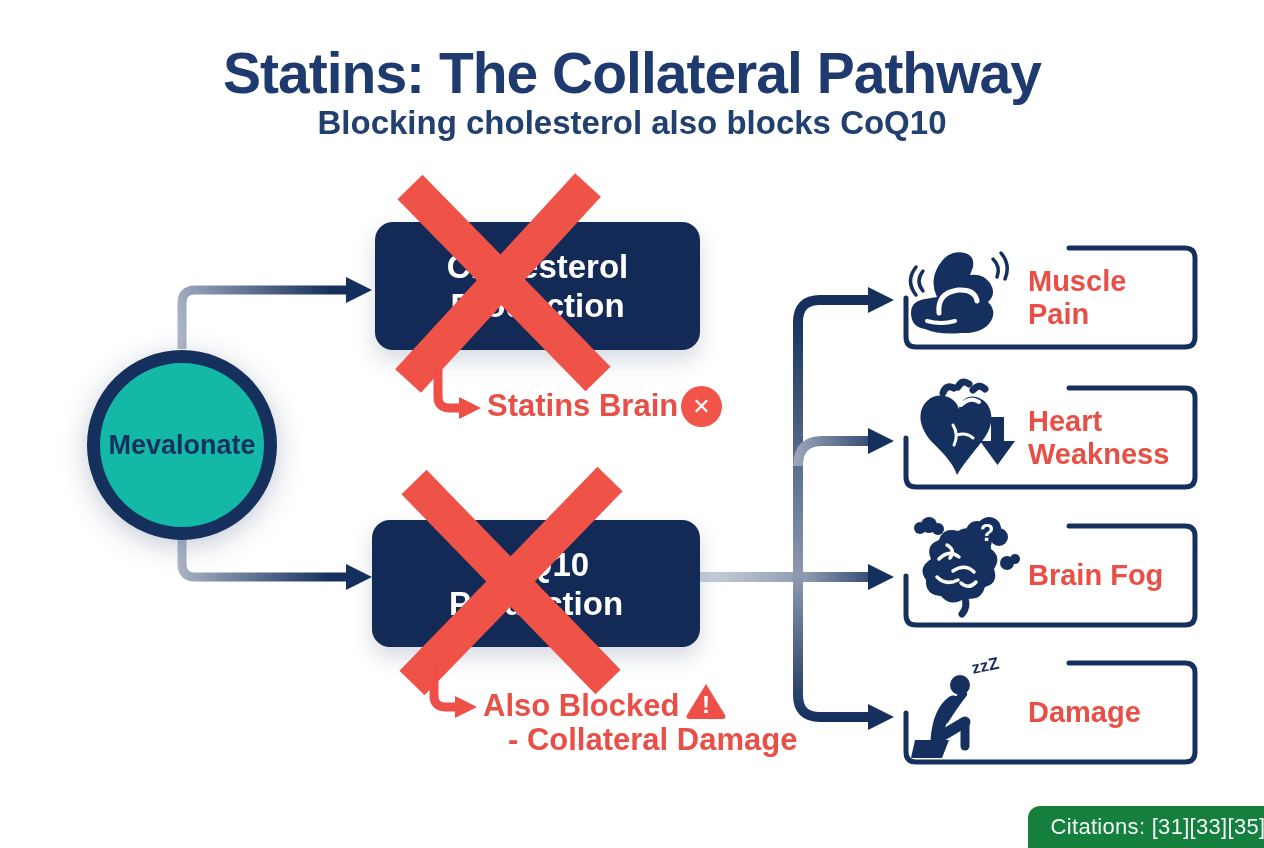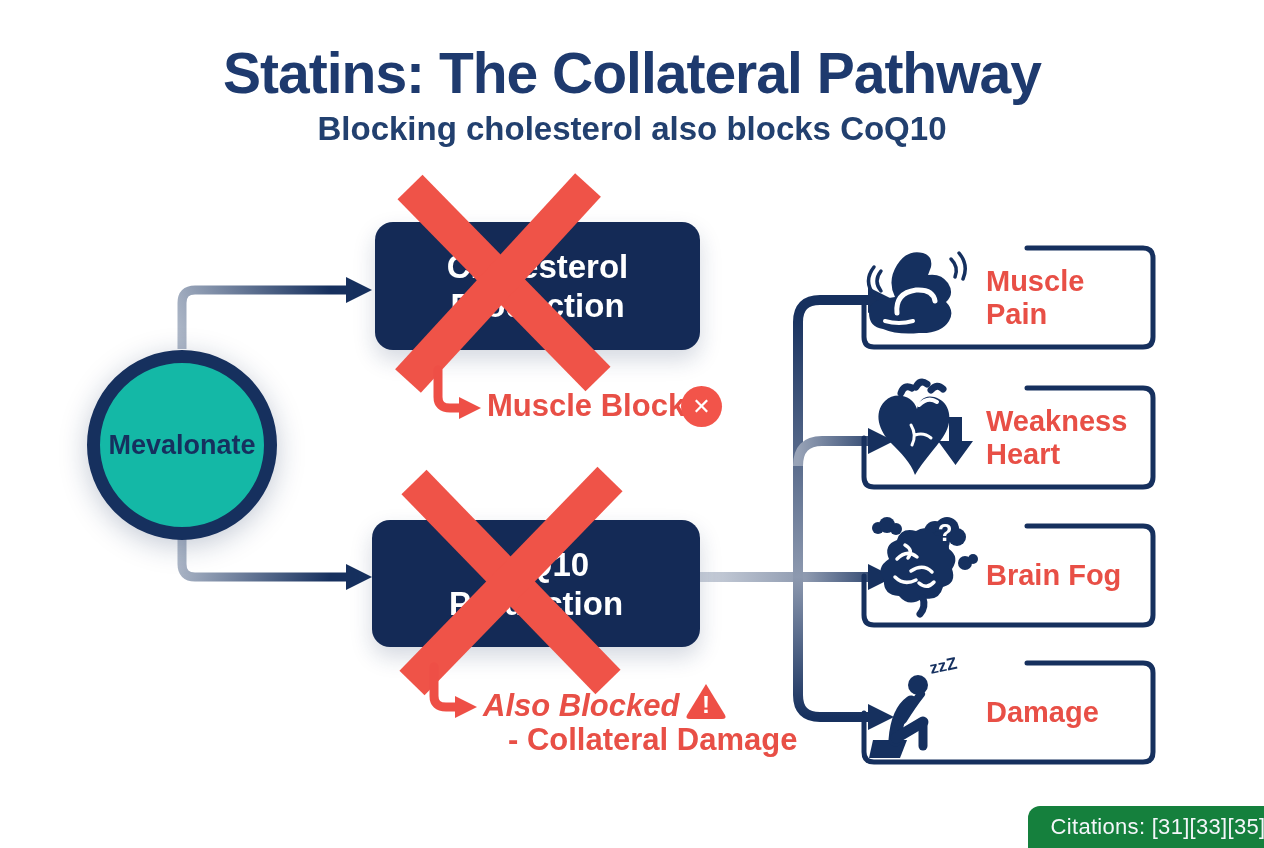--- a/index.html
+++ b/index.html
@@ -7,21 +7,21 @@
     position:relative;width:1264px;height:848px;background:#ffffff;overflow:hidden;
     font-family:"Liberation Sans","DejaVu Sans",sans-serif;
   }
   .abs{position:absolute;}
   
   .title{
     top:40px;left:0;width:100%;text-align:center;
     font-size:57px;font-weight:700;letter-spacing:-1px;color:#1e3a6e;
   }
   .subtitle{
-    top:110px;left:0;width:100%;text-align:center;
+    top:104px;left:0;width:100%;text-align:center;
     font-size:33px;font-weight:600;color:#22406f;
   }
   
   .pathway-circle{
     left:87px;top:350px;width:190px;height:190px;border-radius:50%;
     background:#14b8a6;border:13px solid #16305e;box-sizing:border-box;
     display:flex;align-items:center;justify-content:center;text-align:center;
     box-shadow:0 6px 28px rgba(21,43,87,.25);
   }
   .pathway-circle .lbl{font-size:27px;line-height:31px;font-weight:700;color:#16305e;}
@@ -36,21 +36,21 @@
   .box-cholesterol{left:375px;top:222px;width:325px;height:128px;}
   .box-coq10{left:372px;top:520px;width:328px;height:127px;}
   
   .red-note{color:#e84f46;font-weight:700;font-size:31px;white-space:nowrap;}
   .circle-x{
     left:681px;top:386px;width:41px;height:41px;border-radius:50%;background:#f2544a;
     display:flex;align-items:center;justify-content:center;
     color:#ffffff;font-size:22px;font-weight:700;
   }
   
-  .card{left:861px;width:295px;height:105px;}
+  .card{left:903px;width:295px;height:105px;}
   .card-outline{position:absolute;left:0;top:0;overflow:visible;}
   .card-icon{position:absolute;left:0;top:-8px;overflow:visible;}
   .card-label{
     position:absolute;left:125px;top:0;height:105px;display:flex;flex-direction:column;
     justify-content:center;color:#e84f46;font-weight:700;font-size:29px;line-height:33px;
   }
   .card-label span{display:block;}
   .card-label span:empty{display:none;}
   
   .citations{
@@ -119,25 +119,25 @@
 
   <div class="abs prod-box box-cholesterol z2">
     <span>Cholesterol</span>
     <span>Production</span>
   </div>
   <div class="abs prod-box box-coq10 z2">
     <span>CoQ10</span>
     <span>Production</span>
   </div>
 
-  <div class="abs red-note z3" style="left:487px;top:388px;">Muscle Block</div>
+  <div class="abs red-note z3" style="left:487px;top:388px;">Statins Brain</div>
   <div class="abs circle-x z3">
     <span>✕</span>
   </div>
-  <div class="abs red-note z3" style="left:483px;top:688px;font-style:italic;">Also Blocked</div>
+  <div class="abs red-note z3" style="left:483px;top:688px;">Also Blocked</div>
   <svg class="abs z3" style="left:684px;top:681px;" width="44" height="40" viewBox="0 0 44 40">
     <path d="M22,3 L41,34 Q43,38 38,38 L6,38 Q1,38 3,34 Z" fill="#ee4f46"></path>
     <text x="22" y="32" text-anchor="middle" font-size="24" font-weight="bold" fill="#ffffff">!</text>
   </svg>
   <div class="abs red-note z3" style="left:508px;top:722px;">- Collateral Damage</div>
 
   <div class="abs card z2" style="top:245px;">
     <svg class="card-outline" width="295" height="105" viewBox="0 0 295 105">
       <path d="M166,3 H282 Q292,3 292,13 V92 Q292,102 282,102 H13 Q3,102 3,92 V53" fill="none" stroke="#16305e" stroke-width="5" stroke-linecap="round"></path>
     </svg>
@@ -165,22 +165,22 @@
       <path d="M166,3 H282 Q292,3 292,13 V92 Q292,102 282,102 H13 Q3,102 3,92 V53" fill="none" stroke="#16305e" stroke-width="5" stroke-linecap="round"></path>
     </svg>
     <svg class="card-icon" width="118" height="112" viewBox="0 0 118 112">
       <path d="M40,16 q3,-9 11,-5 M55,10 q4,-8 11,-3 M70,13 q6,-7 12,-1" stroke="#15305f" stroke-width="7" fill="none" stroke-linecap="round"></path>
       <path d="M56,32 C52,18 34,14 24,24 C12,36 18,54 30,66 C40,76 50,86 54,98 C62,84 74,72 82,60 C92,46 90,28 78,22 C66,16 58,22 56,32 Z" fill="#15305f"></path>
       <path d="M50,48 q6,10 1,20 M54,58 q9,-3 16,3" stroke="#ffffff" stroke-width="3" fill="none" stroke-linecap="round"></path>
       <path d="M58,28 q9,-9 18,-3" stroke="#ffffff" stroke-width="4" fill="none" stroke-linecap="round"></path>
       <path d="M88,40 h13 v24 h11 l-17.5,24 -17.5,-24 h11 z" fill="#15305f"></path>
     </svg>
     <div class="card-label">
+      <span>Heart</span>
       <span>Weakness</span>
-      <span>Heart</span>
     </div>
   </div>
 
   <div class="abs card z2" style="top:523px;">
     <svg class="card-outline" width="295" height="105" viewBox="0 0 295 105">
       <path d="M166,3 H282 Q292,3 292,13 V92 Q292,102 282,102 H13 Q3,102 3,92 V53" fill="none" stroke="#16305e" stroke-width="5" stroke-linecap="round"></path>
     </svg>
     <svg class="card-icon" width="118" height="112" viewBox="0 0 118 112">
       <g fill="#15305f">
         <circle cx="17" cy="13" r="6"></circle>

